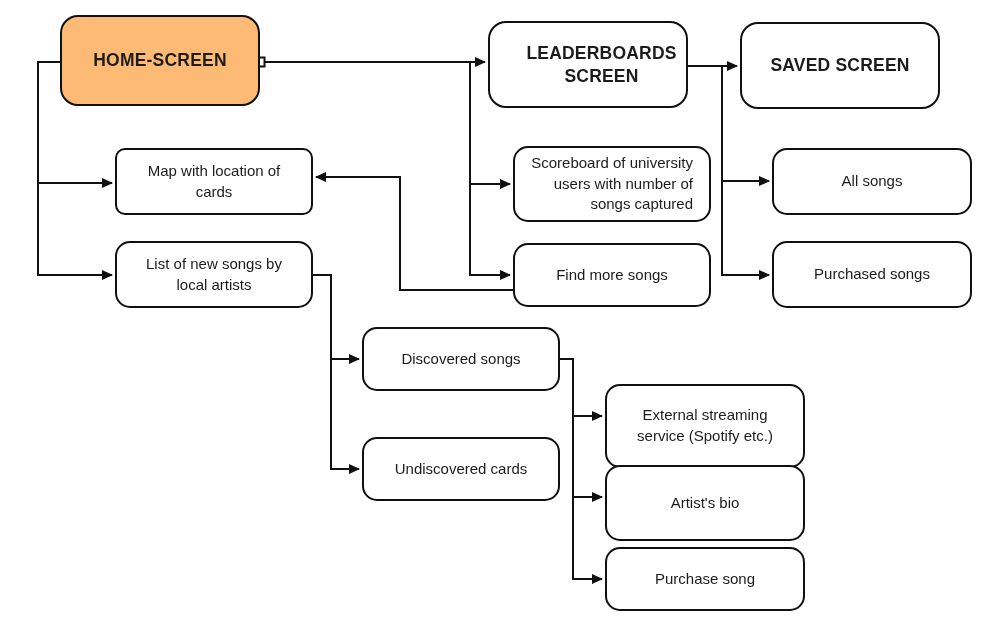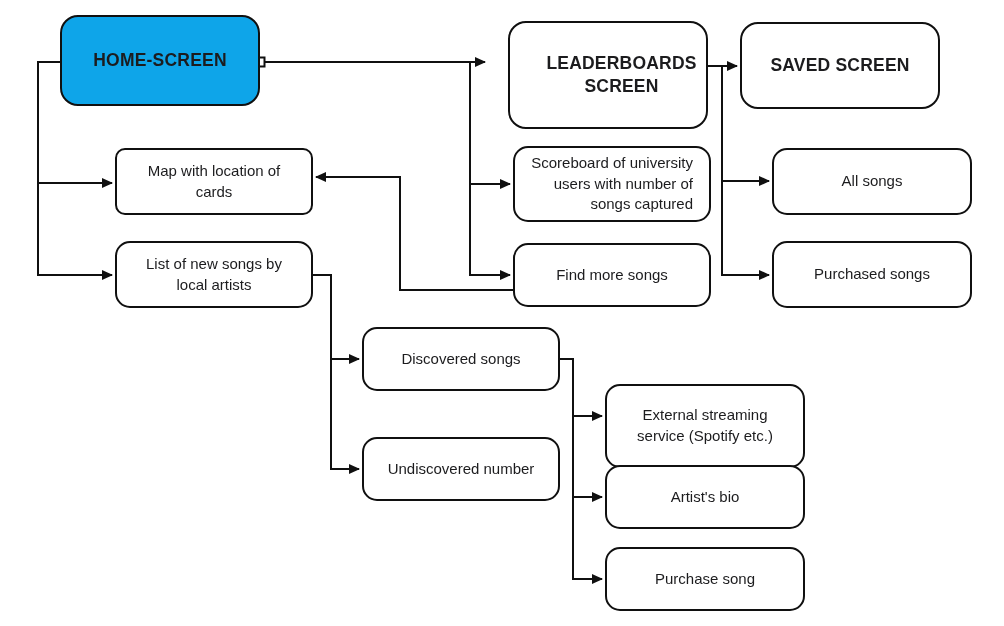--- a/index.html
+++ b/index.html
@@ -39,32 +39,32 @@
   }
   .node.screen {
     font-weight: 700;
     font-size: 17.5px;
     border-radius: 18px;
     letter-spacing: .2px;
     line-height: 1.3;
   }
   
   #n-home         { left: 60px;  top: 15px;  width: 200px; height: 91px; }
-  #n-leaderboards { left: 508px; top: 21px;  width: 200px; height: 108px; padding-left: 43px; }
+  #n-leaderboards { left: 488px; top: 21px;  width: 200px; height: 87px; padding-left: 43px; }
   #n-saved        { left: 740px; top: 22px;  width: 200px; height: 87px; }
   #n-map          { left: 115px; top: 148px; width: 198px; height: 67px; border-radius: 10px; }
   #n-list         { left: 115px; top: 241px; width: 198px; height: 67px; }
   #n-scoreboard   { left: 513px; top: 146px; width: 198px; height: 76px; text-align: right; }
   #n-findmore     { left: 513px; top: 243px; width: 198px; height: 64px; }
   #n-allsongs     { left: 772px; top: 148px; width: 200px; height: 67px; }
   #n-purchased    { left: 772px; top: 241px; width: 200px; height: 67px; justify-content: center; }
   #n-discovered   { left: 362px; top: 327px; width: 198px; height: 64px; }
   #n-undiscovered { left: 362px; top: 437px; width: 198px; height: 64px; }
   #n-external     { left: 605px; top: 384px; width: 200px; height: 84px; }
-  #n-bio          { left: 605px; top: 465px; width: 200px; height: 64px; }
+  #n-bio          { left: 605px; top: 465px; width: 200px; height: 76px; }
   #n-purchase     { left: 605px; top: 547px; width: 200px; height: 64px; }
 </style>
 </head>
 <body>
 
 <div class="canvas">
 
   <svg class="connector-layer" viewBox="0 0 1004 626" aria-hidden="true">
     <defs>
       <marker id="arrowhead" markerUnits="userSpaceOnUse" markerWidth="13" markerHeight="11" refX="10" refY="5" orient="auto">
@@ -90,21 +90,21 @@
     <path d="M 313 275 H 331 V 469 H 359" stroke="#101010" stroke-width="2" fill="none" marker-end="url(#arrowhead)"></path>
     <path d="M 331 359 H 359" stroke="#101010" stroke-width="2" fill="none" marker-end="url(#arrowhead)"></path>
 
     <path d="M 560 359 H 573 V 579 H 602" stroke="#101010" stroke-width="2" fill="none" marker-end="url(#arrowhead)"></path>
     <path d="M 573 416 H 602" stroke="#101010" stroke-width="2" fill="none" marker-end="url(#arrowhead)"></path>
     <path d="M 573 497 H 602" stroke="#101010" stroke-width="2" fill="none" marker-end="url(#arrowhead)"></path>
 
     <rect x="255.5" y="57.5" width="9" height="9" fill="#ffffff" stroke="#101010" stroke-width="2"></rect>
   </svg>
 
-  <div class="node screen" id="n-home" style="background: #0ea5e9;">
+  <div class="node screen" id="n-home" style="background: #fdba74;">
     <span>HOME-SCREEN</span>
   </div>
   <div class="node screen" id="n-leaderboards">
     <span>LEADERBOARDS SCREEN</span>
   </div>
   <div class="node screen" id="n-saved">
     <span>SAVED SCREEN</span>
   </div>
 
   <div class="node" id="n-map">
@@ -125,21 +125,21 @@
     <span>All songs</span>
   </div>
   <div class="node" id="n-purchased">
     <span>Purchased songs</span>
   </div>
 
   <div class="node" id="n-discovered">
     <span>Discovered songs</span>
   </div>
   <div class="node" id="n-undiscovered">
-    <span>Undiscovered number</span>
+    <span>Undiscovered cards</span>
   </div>
 
   <div class="node" id="n-external">
     <span>External streaming service (Spotify etc.)</span>
   </div>
   <div class="node" id="n-bio">
     <span>Artist's bio</span>
   </div>
   <div class="node" id="n-purchase">
     <span>Purchase song</span>

